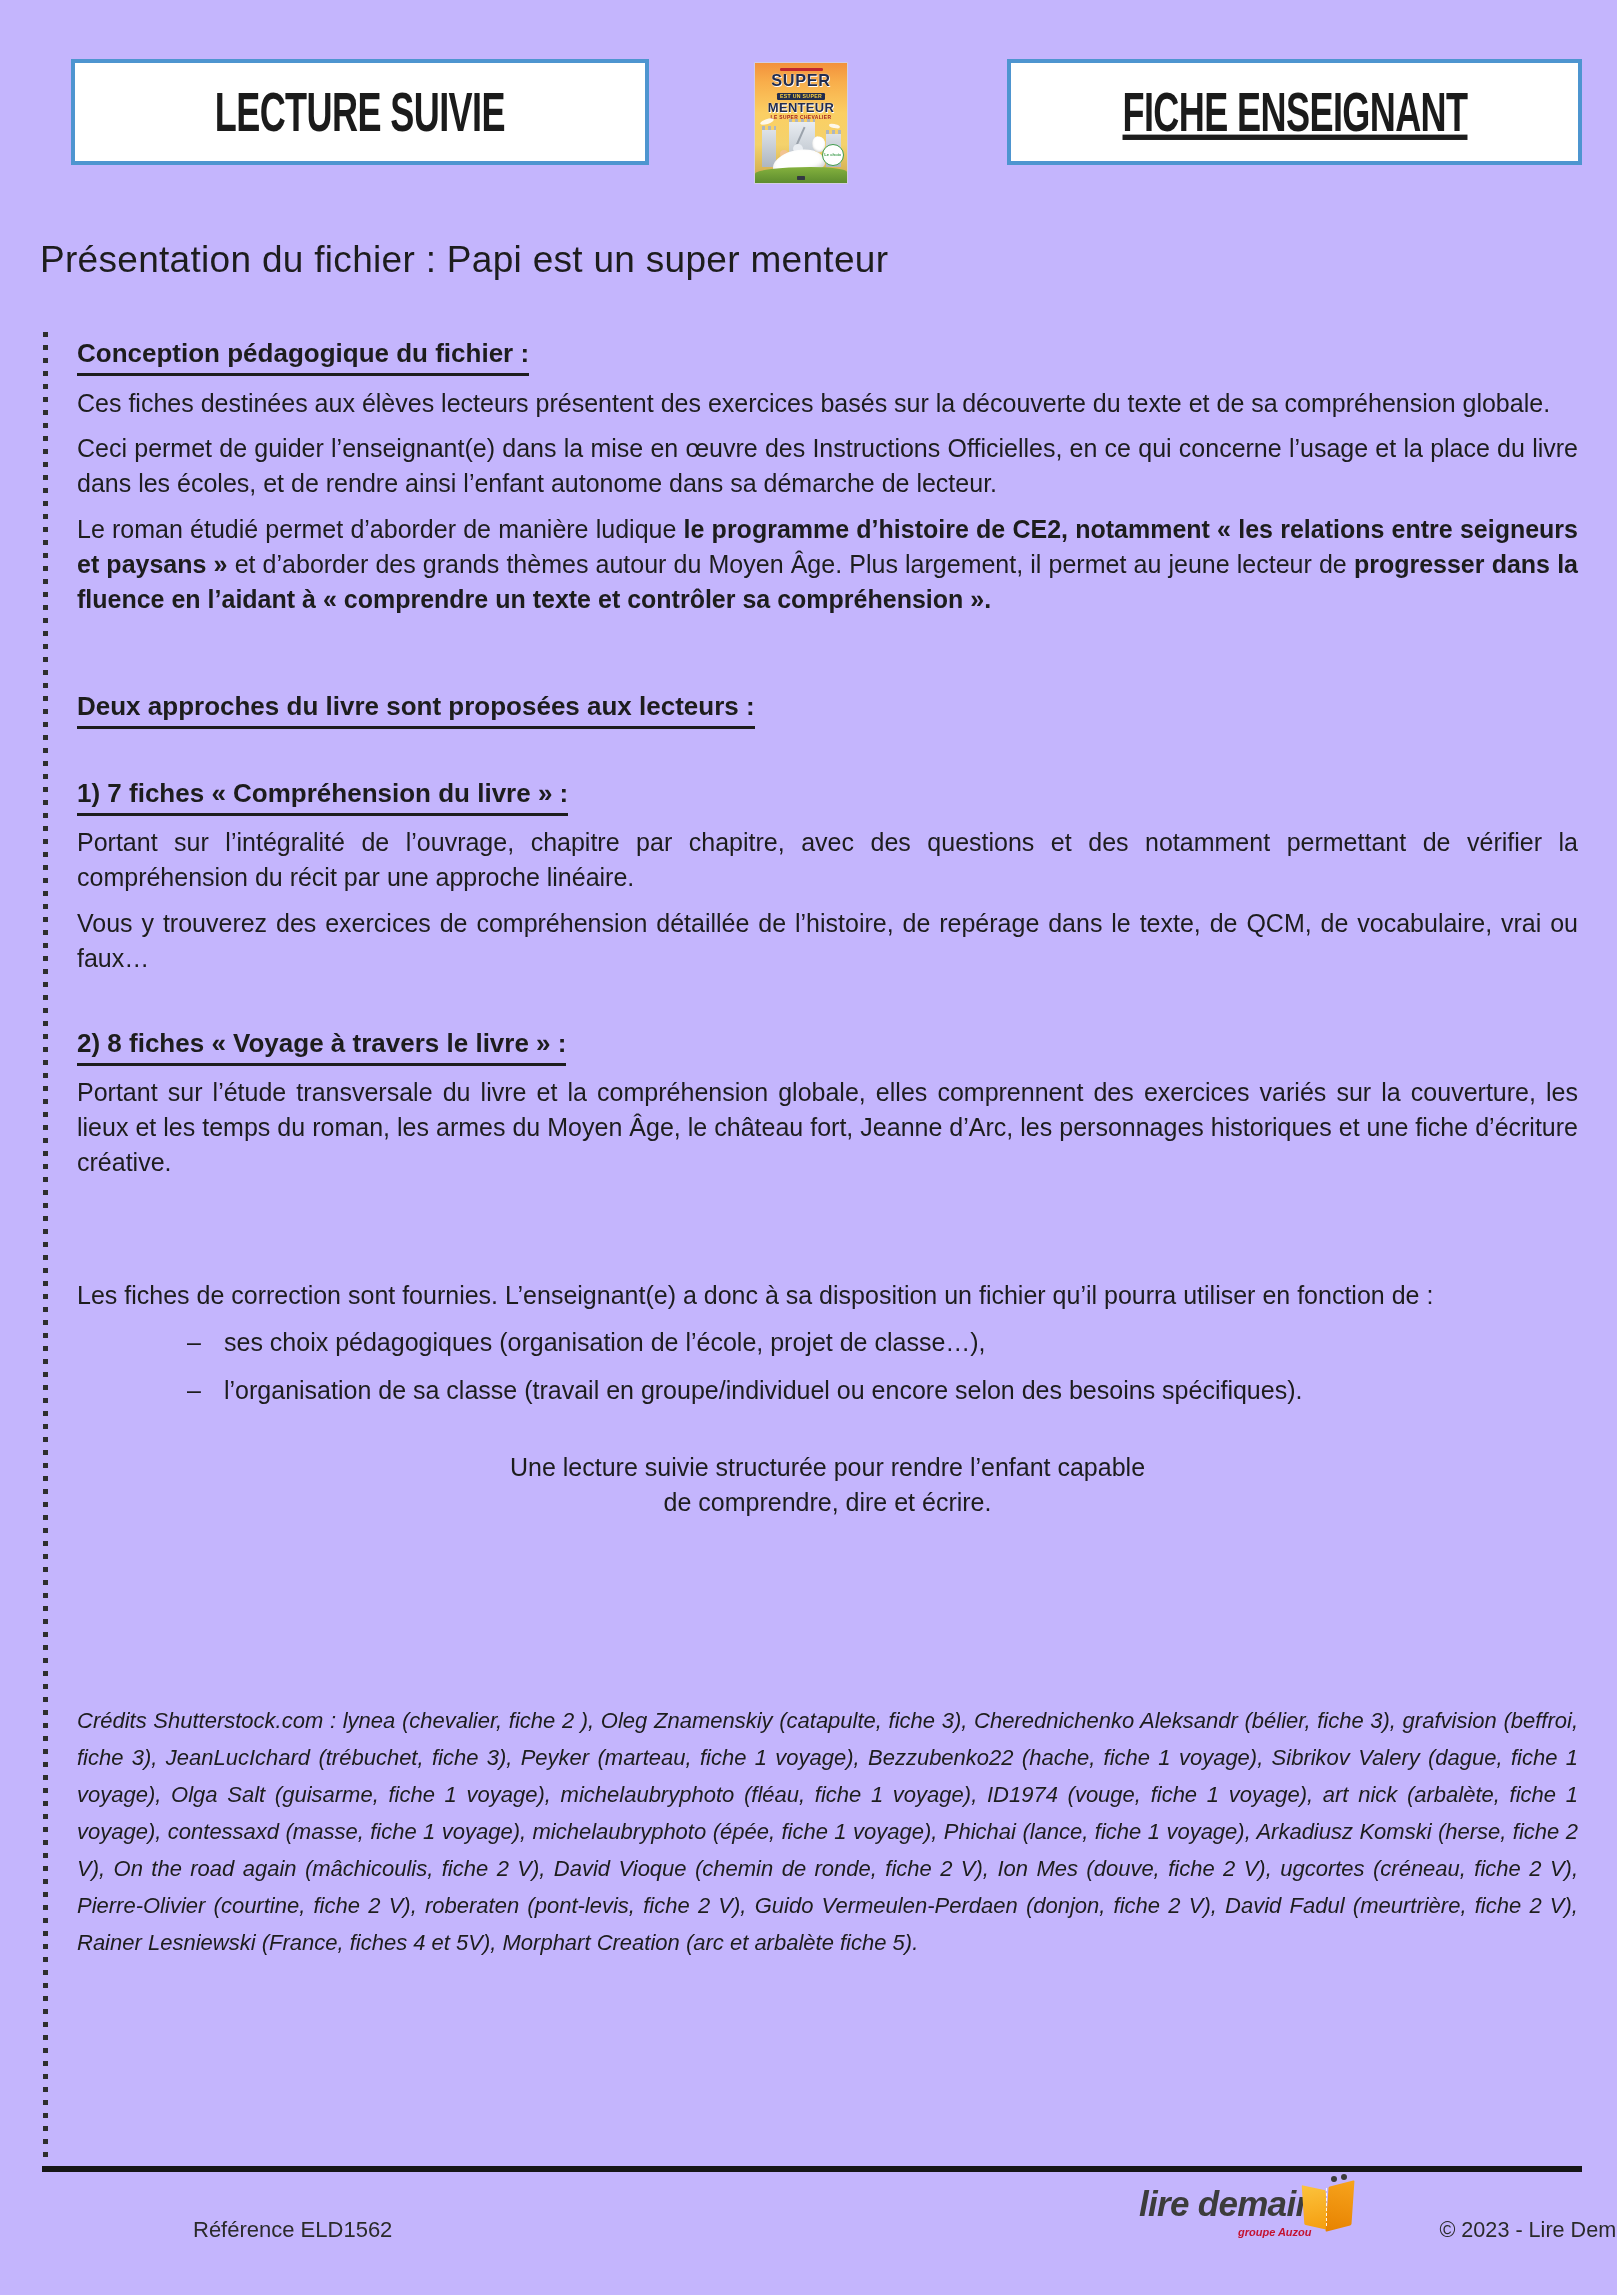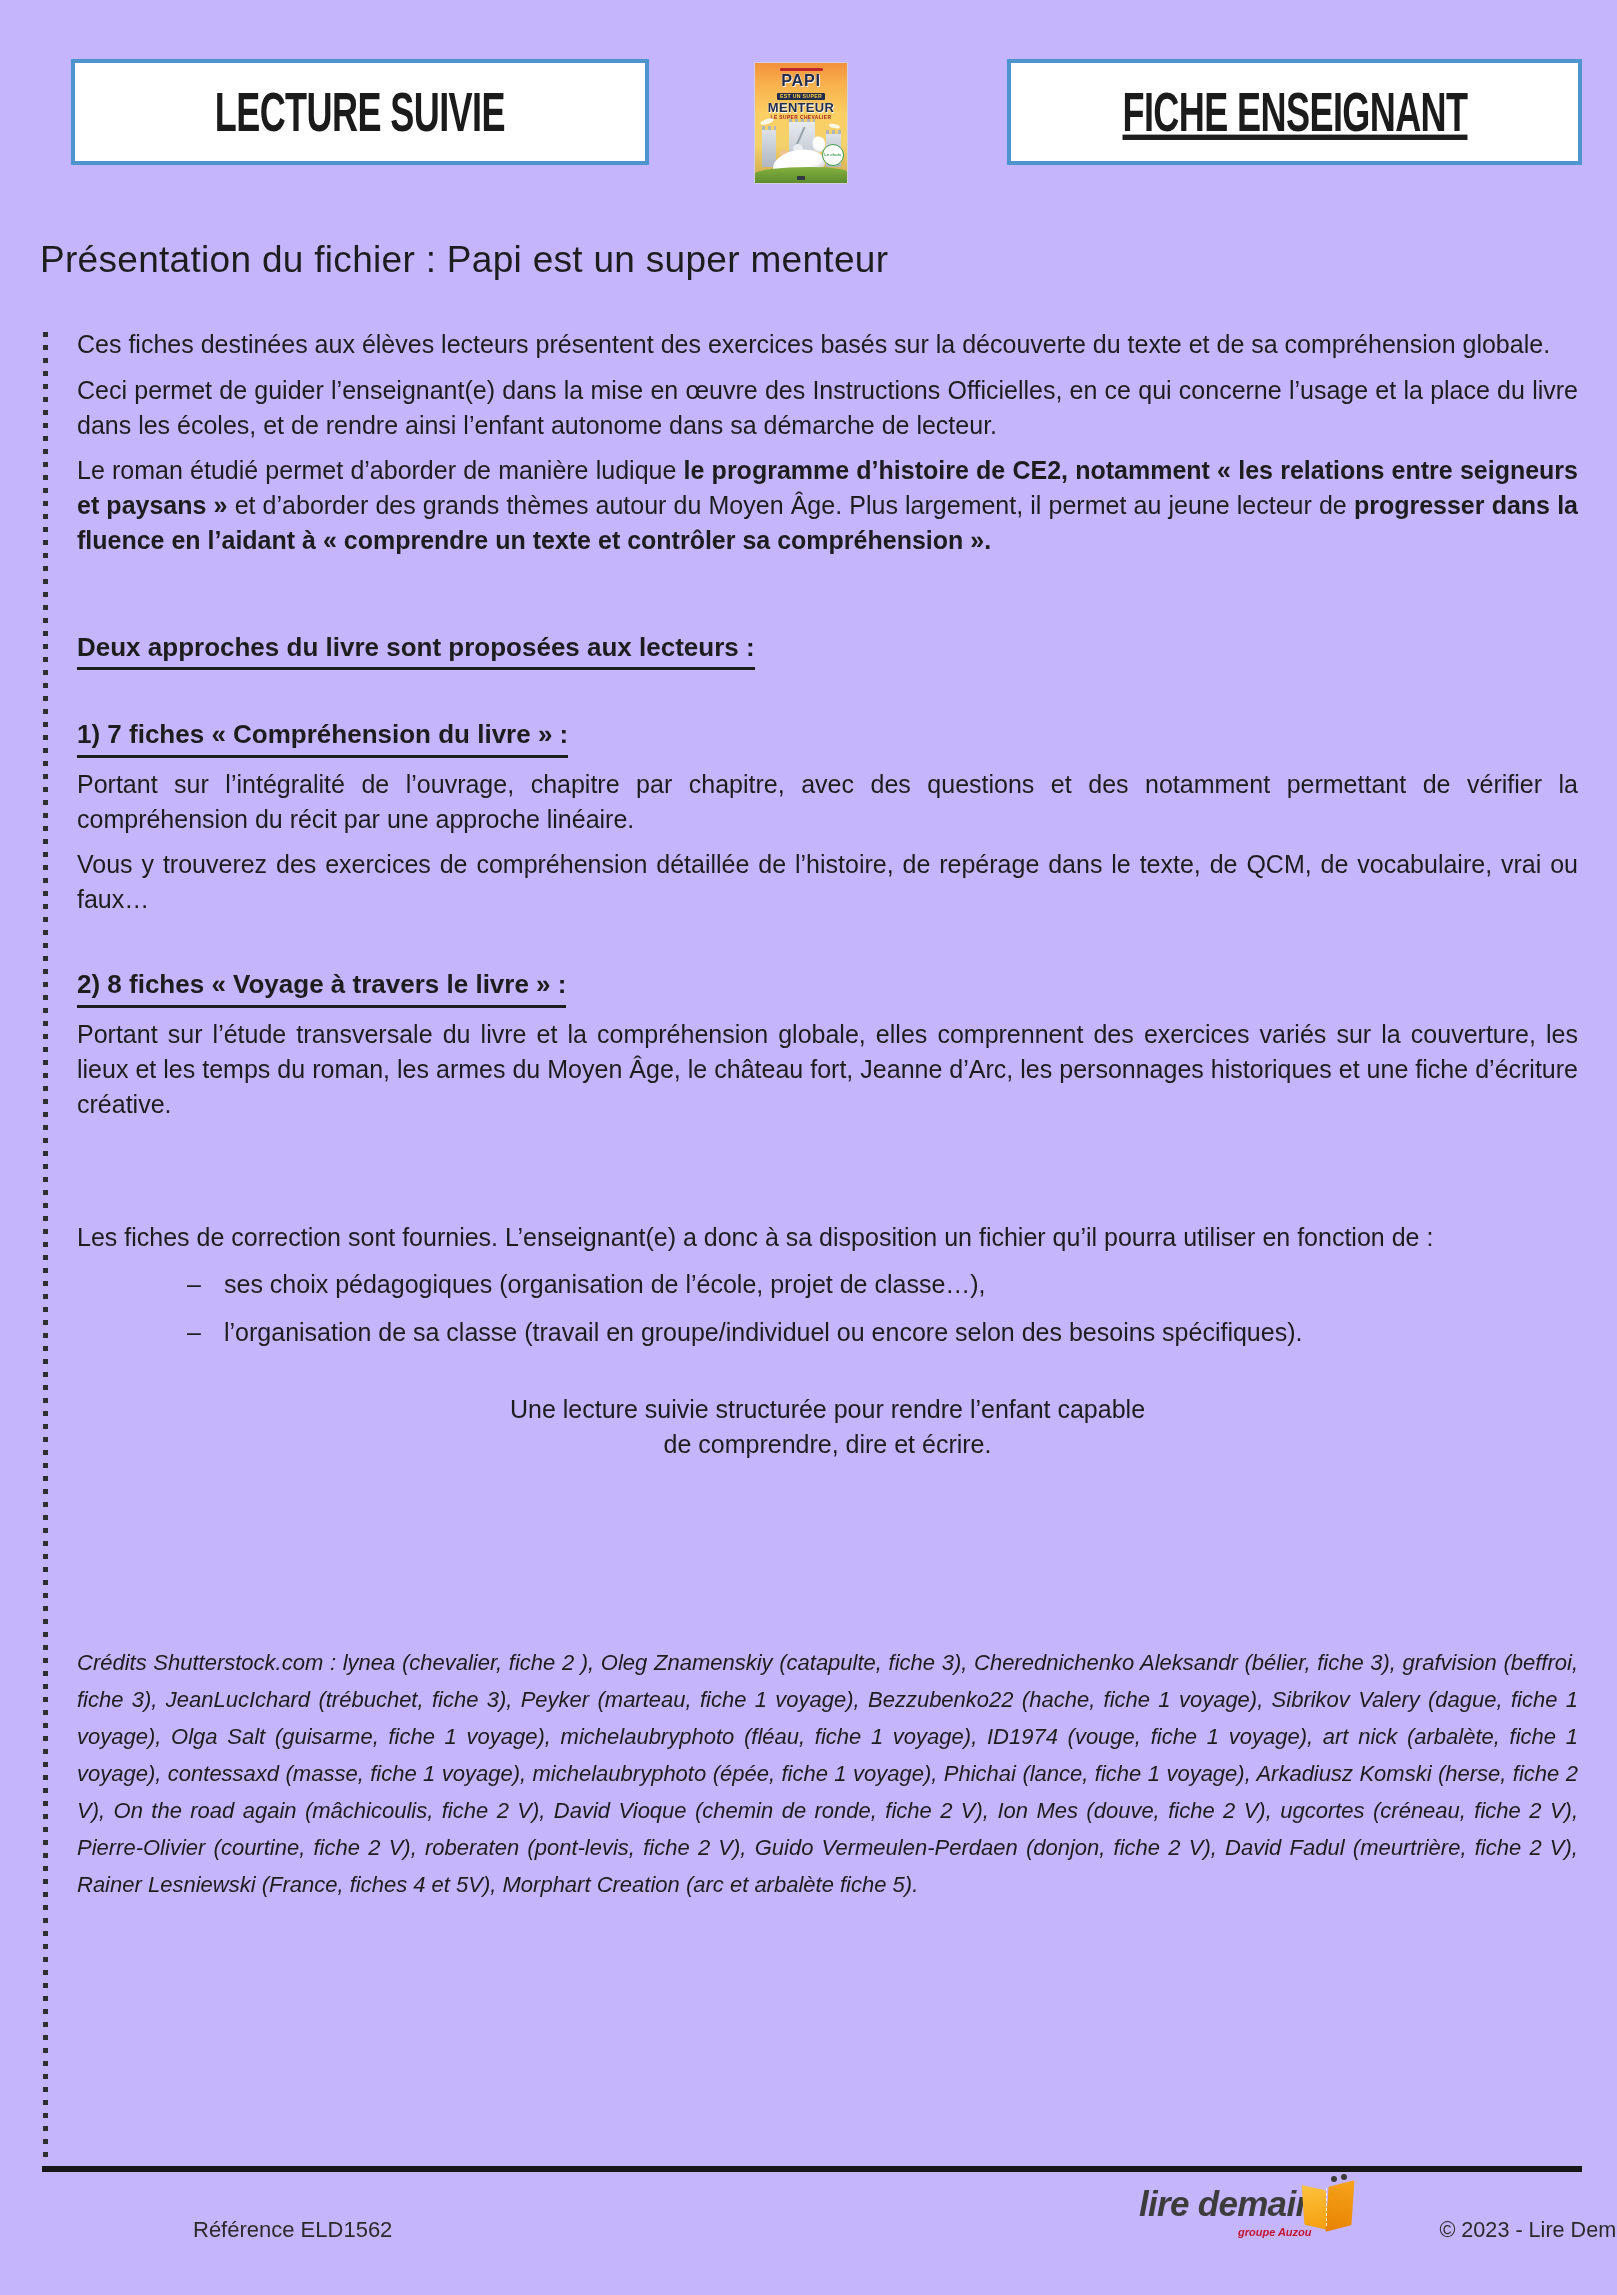--- a/index.html
+++ b/index.html
@@ -108,21 +108,21 @@
 <body>
 
 <div class="page">
 
   <div class="hbox hbox-left" style="border-color: rgb(78, 149, 208);">
     <span class="hbox-label">LECTURE SUIVIE</span>
   </div>
 
   <div class="cover">
     <div class="cover-author-bar"></div>
-    <div class="cover-t1">PAPI</div>
+    <div class="cover-t1">SUPER</div>
     <div><span class="cover-t2">EST UN SUPER</span></div>
     <div class="cover-t3">MENTEUR</div>
     <div class="cover-sub">LE SUPER CHEVALIER</div>
     <div class="cover-illus">
       <span class="cloud cloud1"></span>
       <span class="cloud cloud2"></span>
       <div class="tower tower-l"></div>
       <div class="tower tower-c"></div>
       <div class="tower tower-r"></div>
       <div class="lance"></div>
@@ -142,20 +142,23 @@
   <div class="hbox hbox-right" style="border-color: rgb(78, 149, 208); text-decoration: underline;">
     <span class="hbox-label">FICHE ENSEIGNANT</span>
   </div>
 
   <div class="doc-title">Présentation du fichier : Papi est un super menteur</div>
 
   <div class="dotted-border"></div>
 
   <div class="content">
 
+    <div class="sec-h h-conception">
+      <span class="u">Conception pédagogique du fichier :</span>
+    </div>
     <p class="p">Ces fiches destinées aux élèves lecteurs présentent des exercices basés sur la découverte du texte et de sa compréhension globale.</p>
     <p class="p">Ceci permet de guider l’enseignant(e) dans la mise en œuvre des Instructions Officielles, en ce qui concerne l’usage et la place du livre dans les écoles, et de rendre ainsi l’enfant autonome dans sa démarche de lecteur.</p>
     <p class="p mb0"><span>Le roman étudié permet d’aborder de manière ludique </span><span class="b">le programme d’histoire de CE2, notamment « les relations entre seigneurs et paysans »</span><span> et d’aborder des grands thèmes autour du Moyen Âge. Plus largement, il permet au jeune lecteur de </span><span class="b">progresser dans la fluence en l’aidant à « comprendre un texte et contrôler sa compréhension ».</span></p>
 
     <div class="sec-h h-deux">
       <span class="u">Deux approches du livre sont proposées aux lecteurs :</span>
     </div>
 
     <div class="sec-h h-sub1">
       <span class="u"><span>1) </span><span class="b">7 fiches « Compréhension du livre »</span><span> :</span></span>

